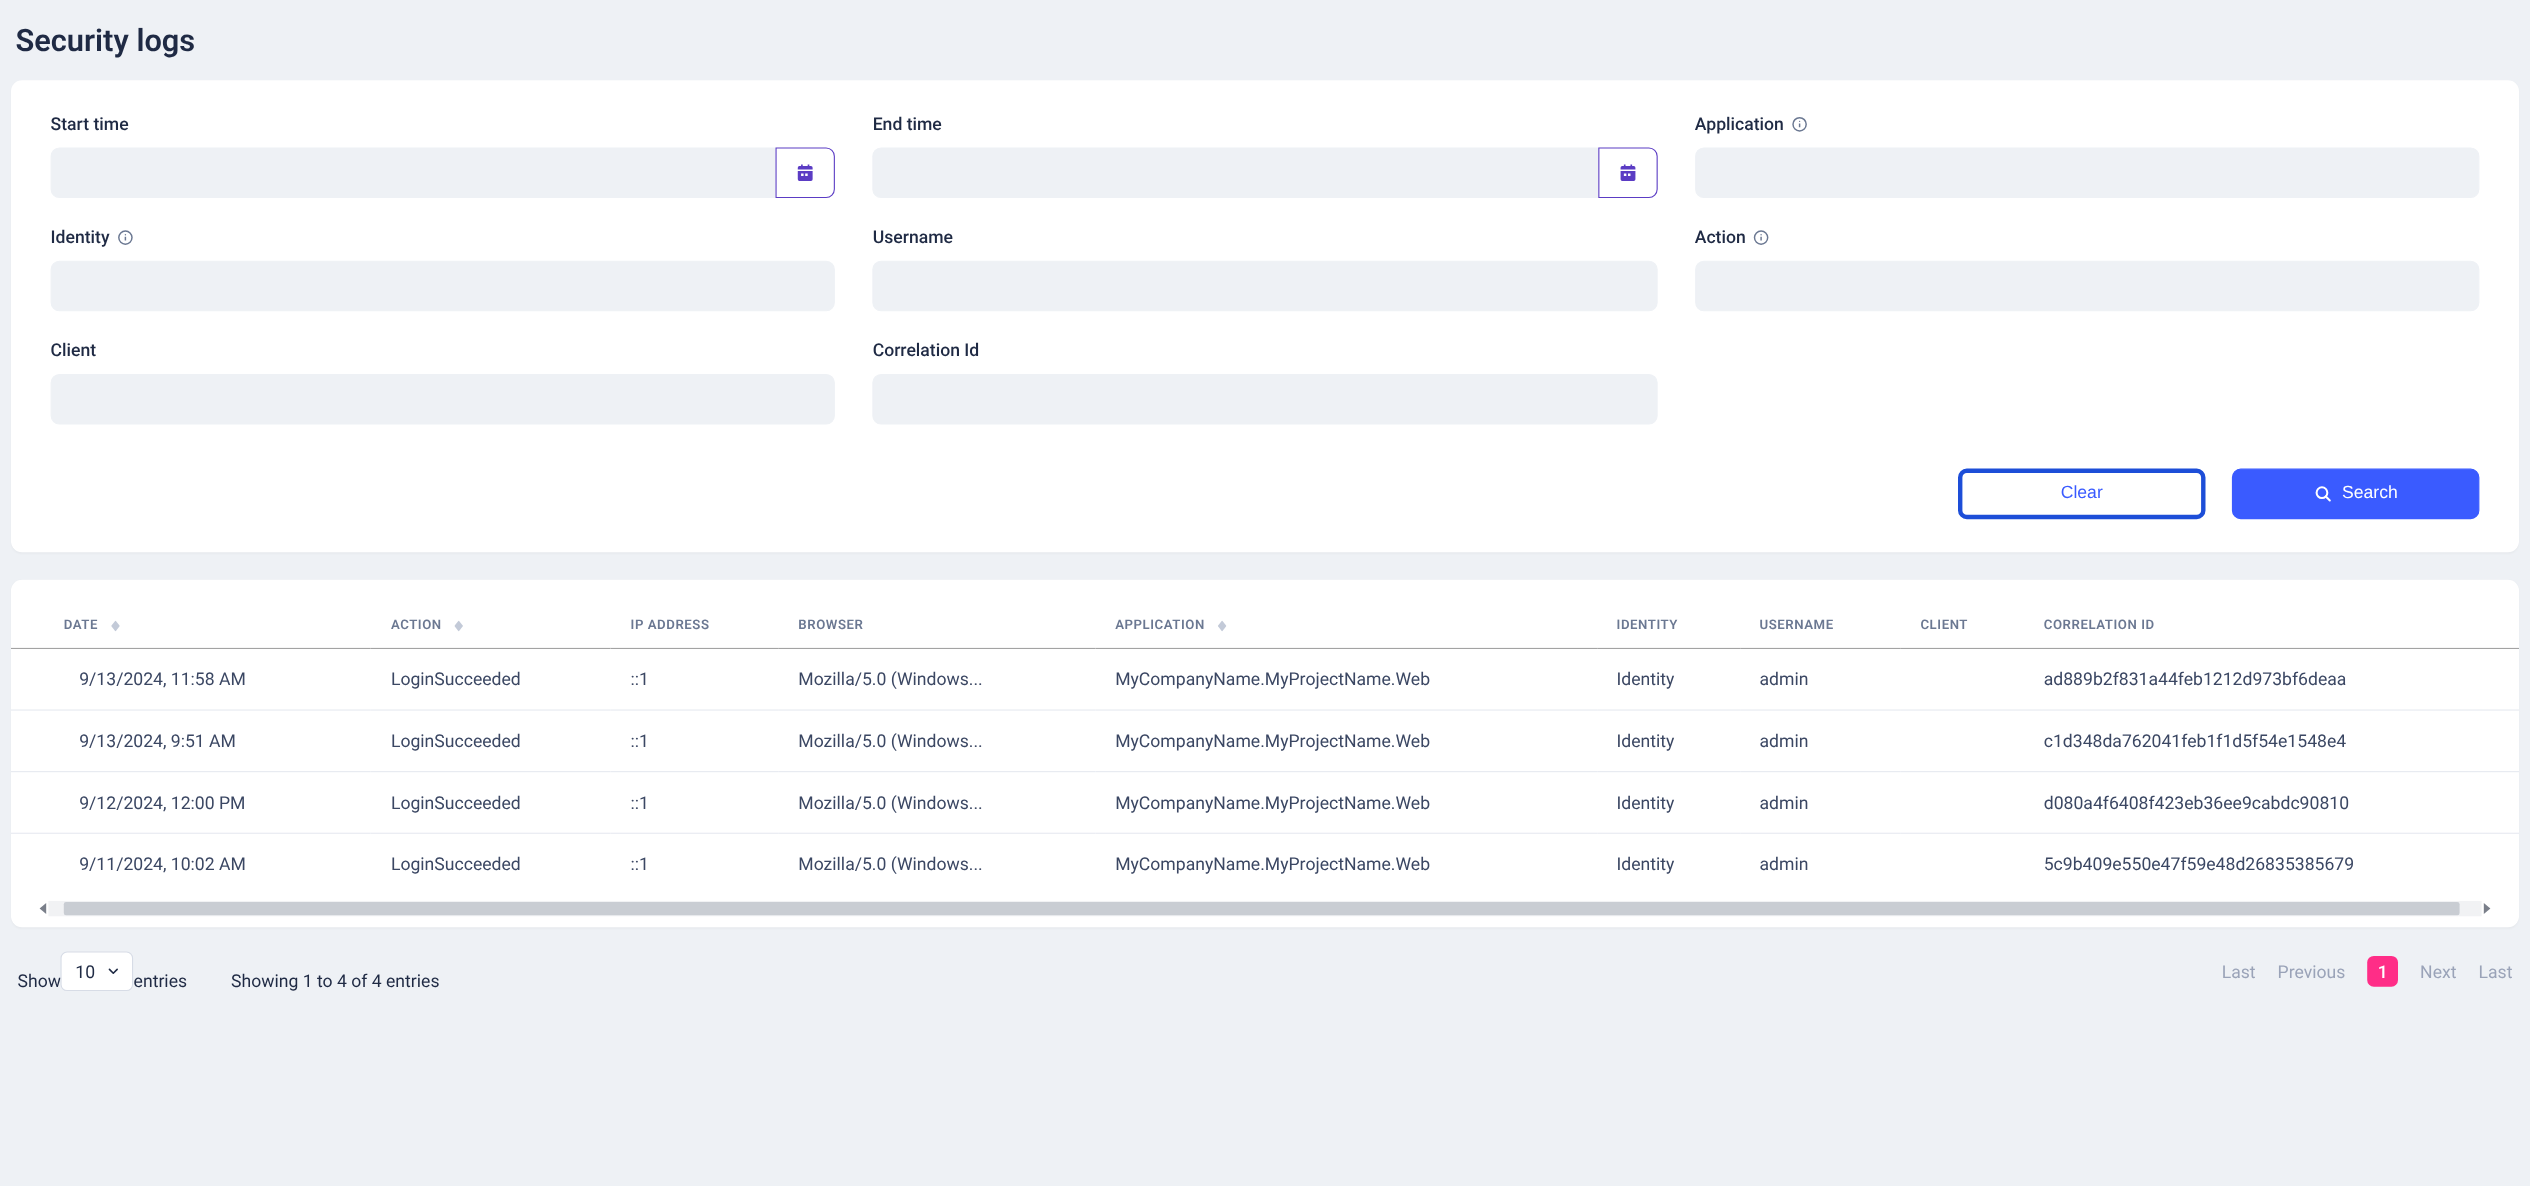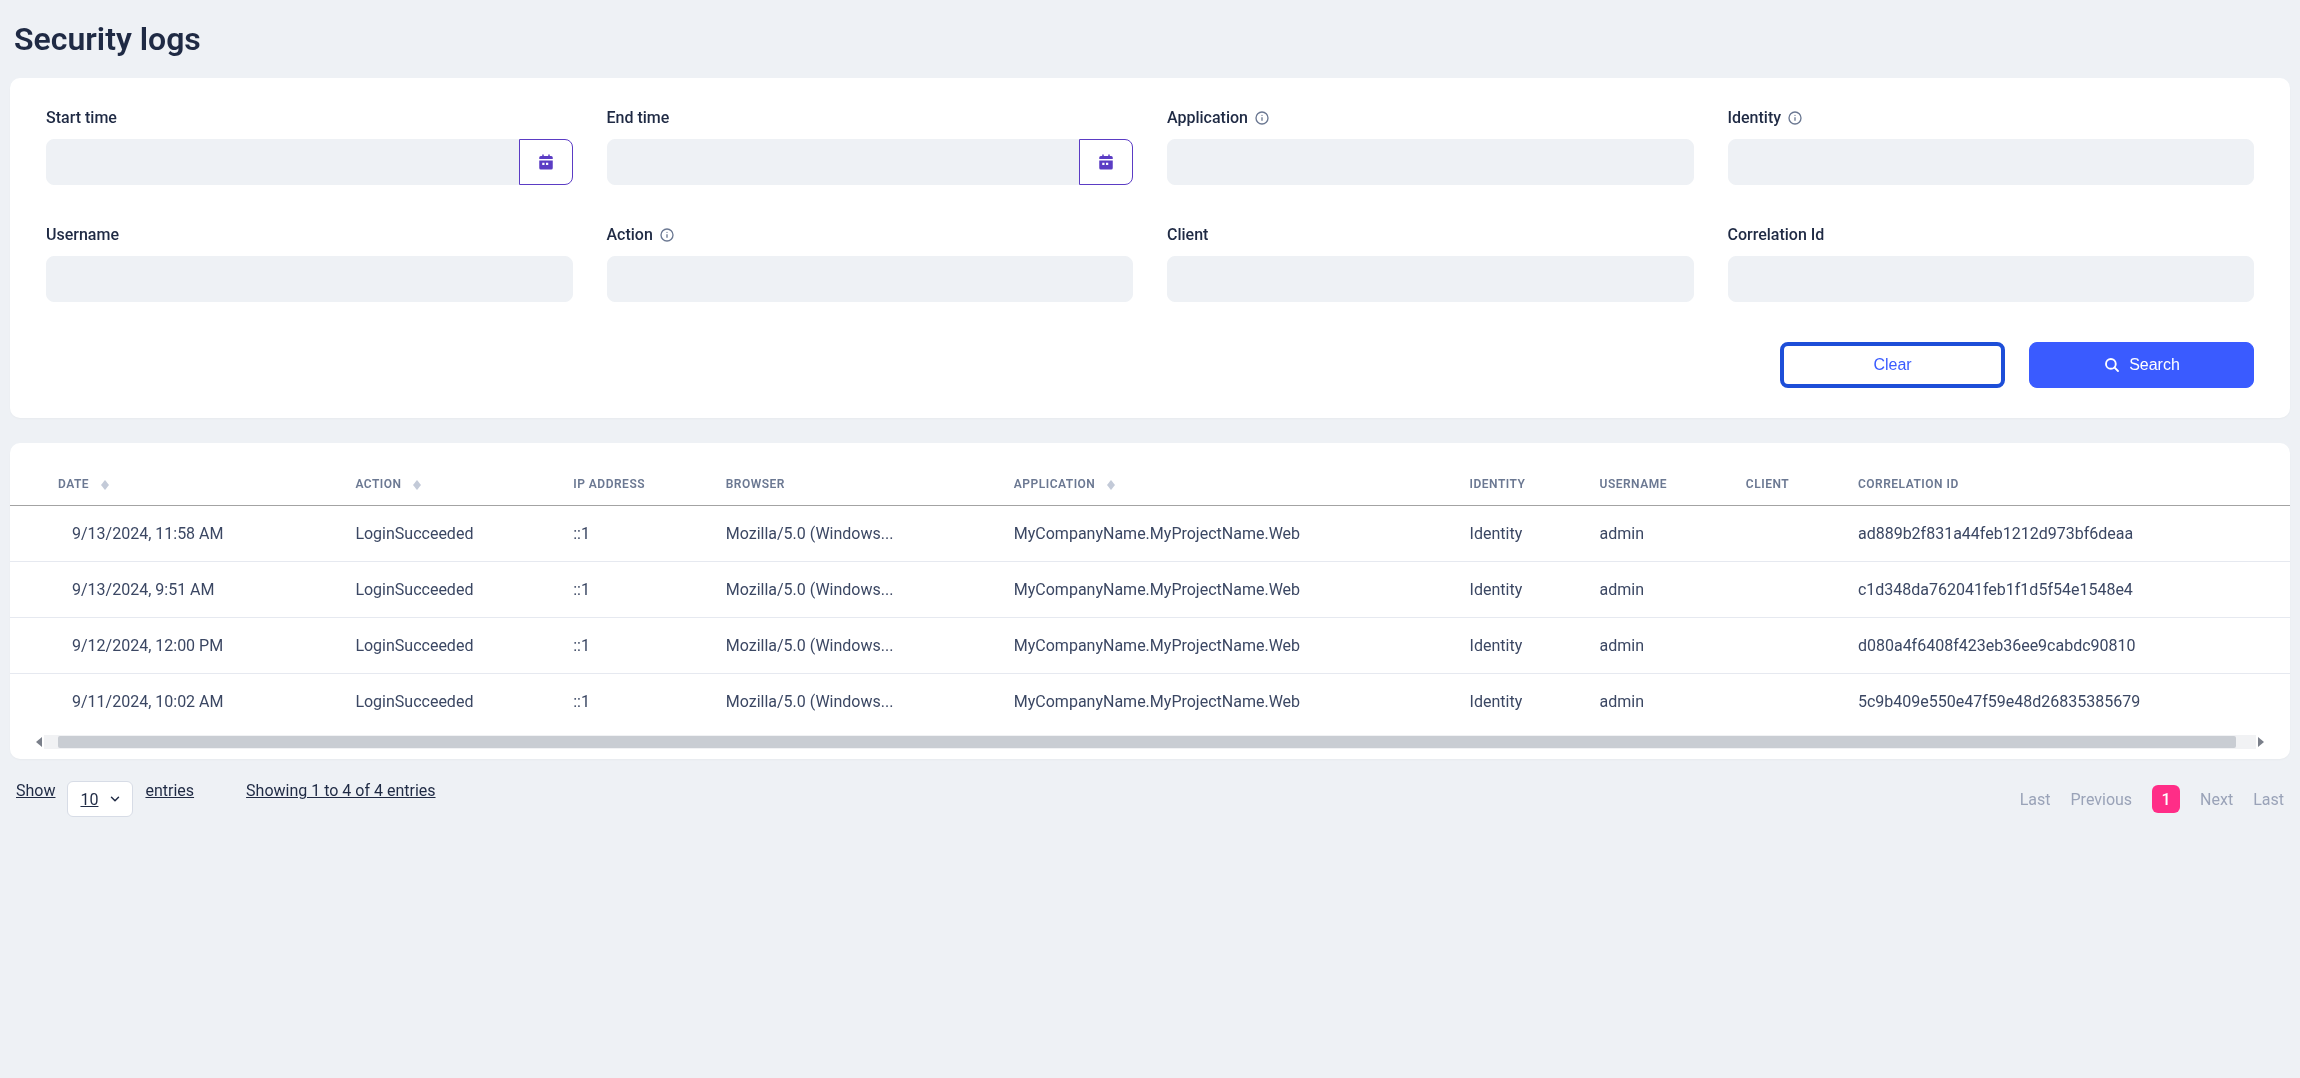--- a/index.html
+++ b/index.html
@@ -5,36 +5,36 @@
   * { box-sizing: border-box; margin: 0; padding: 0; }
   body {
     font-family: -apple-system, BlinkMacSystemFont, "Segoe UI", Roboto, "Helvetica Neue", Arial, sans-serif;
     background: #eef1f5;
     color: #1f2a44;
     font-size: 14px;
     padding: 10px;
     width: 2300px;
   }
   h1.page-title {
-    font-size: 32px;
+    font-size: 28px;
     font-weight: 600;
     color: #1f2a44;
     margin: 10px 0 20px 4px;
   }
   .card {
     background: #fff;
     border-radius: 10px;
     padding: 30px 36px;
     margin-bottom: 25px;
     box-shadow: 0 1px 2px rgba(0,0,0,0.03);
   }
   .filter-grid {
     display: grid;
-    grid-template-columns: repeat(4, 1fr);
-    gap: 40px 34px;
+    grid-template-columns: repeat(3, 1fr);
+    gap: 26px 34px;
   }
   .filter-field label {
     display: flex;
     align-items: center;
     gap: 6px;
     font-size: 16px;
     font-weight: 500;
     color: #1f2a44;
     margin-bottom: 12px;
   }
@@ -170,23 +170,22 @@
   .footer-row {
     display: flex;
     align-items: center;
     justify-content: space-between;
     padding: 4px 6px;
     font-size: 16px;
     color: #1f2a44;
   }
   .footer-left {
     display: flex;
-    align-items: flex-start;
-    gap: 12px;
-    text-decoration: underline;
+    align-items: flex-end;
+    gap: 0;
   }
   .page-size-select {
     position: relative;
     border: 1px solid #d7dce6;
     border-radius: 6px;
     background: #fff;
     height: 36px;
     display: flex;
     align-items: center;
     padding: 0 34px 0 12px;

